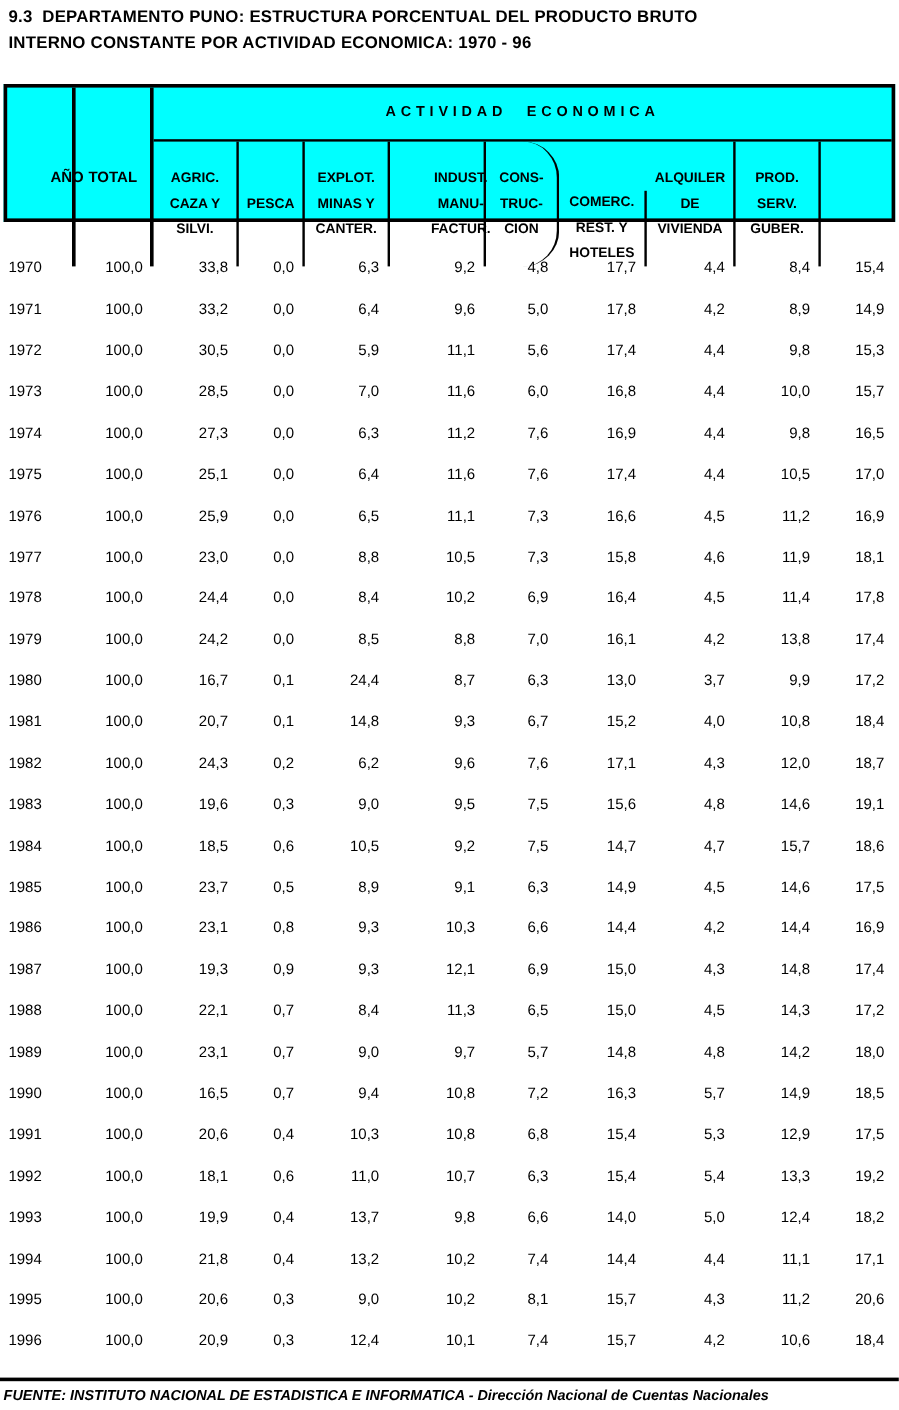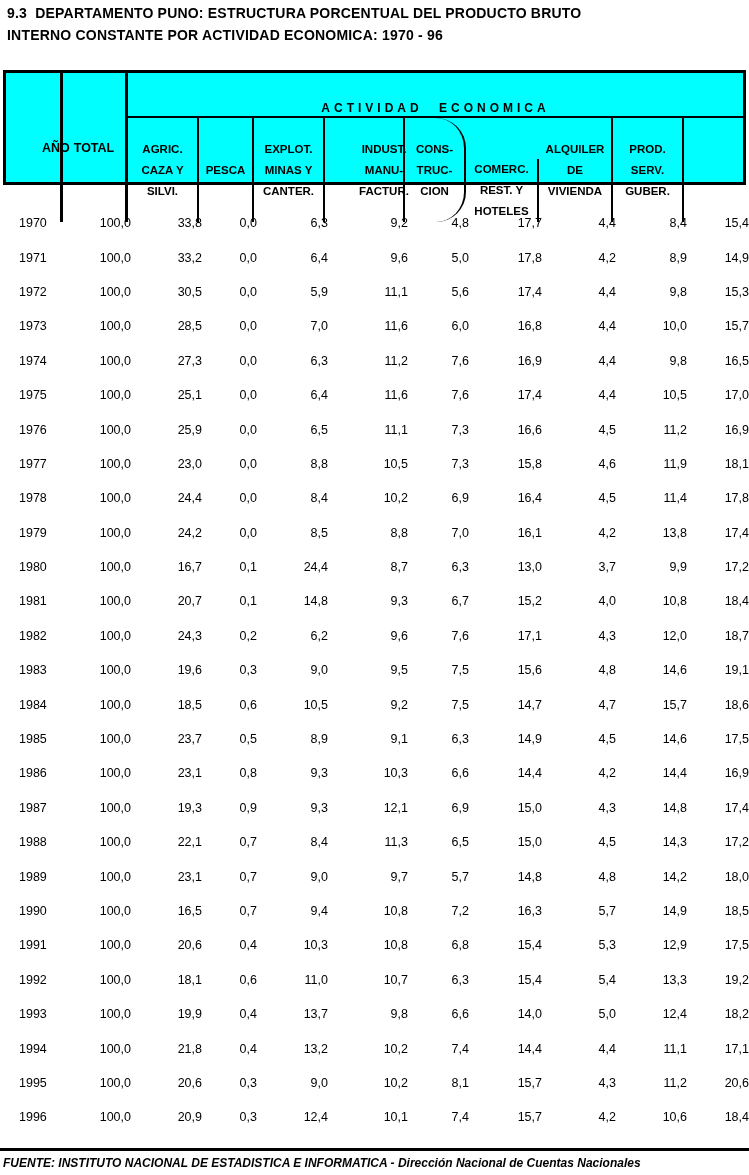--- a/index.html
+++ b/index.html
@@ -34,21 +34,21 @@
     border-right: 3px solid #000;
     display: flex; align-items: center; justify-content: center;
     font-weight: bold; font-size: 12.5px;
   }
   .h-group {
     grid-row: 1; grid-column: 3 / 12;
     border-bottom: 2px solid #000;
     display: flex; align-items: flex-end; justify-content: center;
     font-weight: bold; font-size: 12px;
     letter-spacing: 4px; word-spacing: 9px;
-    padding-bottom: 1px; box-sizing: border-box;
+    padding-bottom: 16px; box-sizing: border-box;
   }
   .h-sub {
     grid-row: 2;
     display: flex; align-items: center; justify-content: center;
     text-align: center; font-weight: bold; font-size: 11.5px;
     line-height: 21px; white-space: pre-line;
     border-right: 2px solid #000; box-sizing: border-box;
   }
   .header > .h-sub:nth-child(4)  { grid-column: 3; }
   .header > .h-sub:nth-child(5)  { grid-column: 4; }
@@ -60,21 +60,20 @@
   .header > .h-sub:nth-child(11) { grid-column: 10; }
   .header > .h-sub:nth-child(12) { grid-column: 11; border-right: none; }
   .tbody {
     position: absolute; left: 3px; top: 206px; width: 743px;
   }
   .row {
     display: grid;
     grid-template-columns: 60px 65px 71px 55px 71px 80px 61px 73px 74px 71px 62px;
     height: 34.4px; align-items: center;
     font-size: 12.5px;
-    margin-left: 12px;
   }
   .cell { text-align: right; padding-right: 9px; }
   .cell.year { text-align: left; padding-left: 4px; padding-right: 0; }
   .rule {
     position: absolute; left: 0; top: 1148px;
     width: 749px; height: 3px; background: #000;
   }
   .source {
     position: absolute; left: 3px; top: 1156px;
     font-size: 12px; font-weight: bold; font-style: italic;

